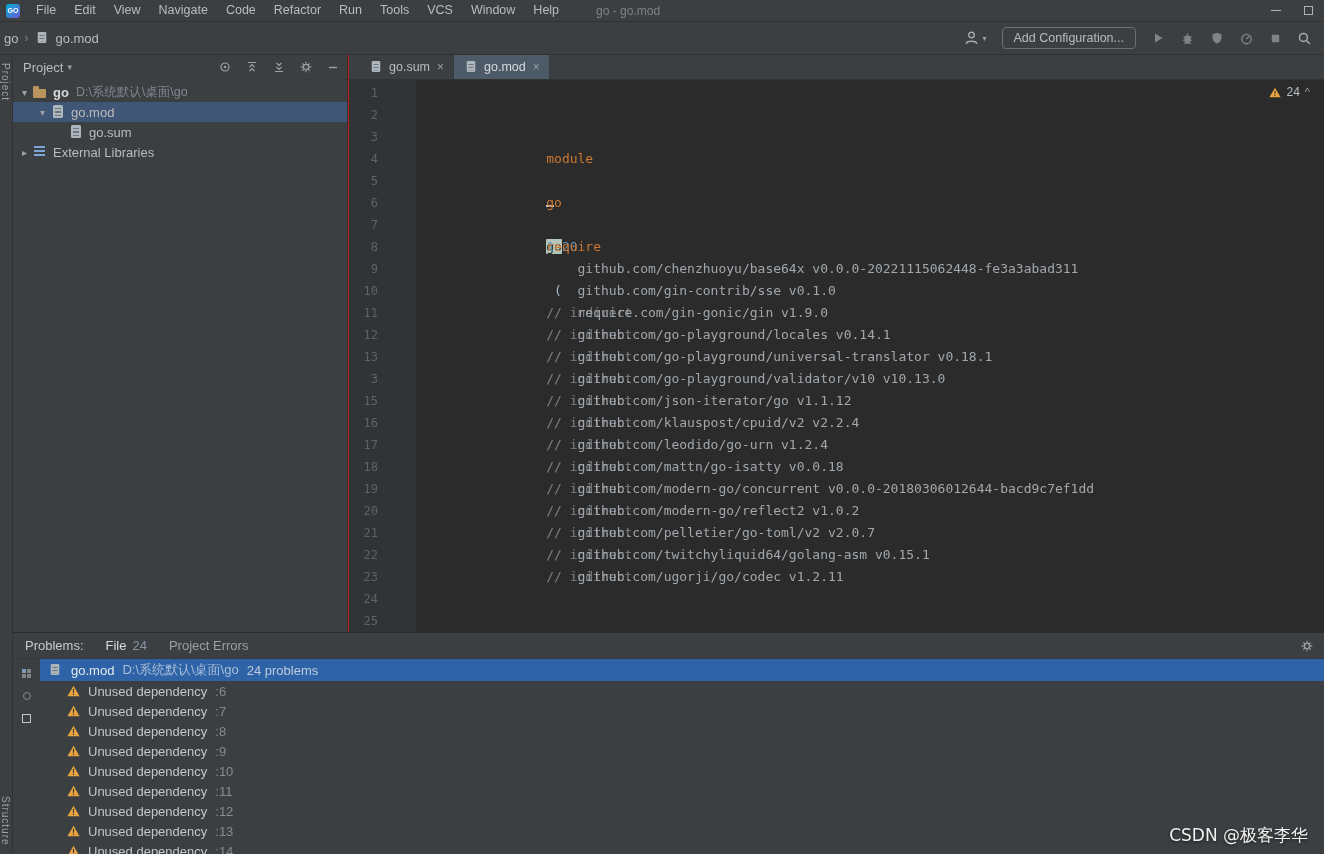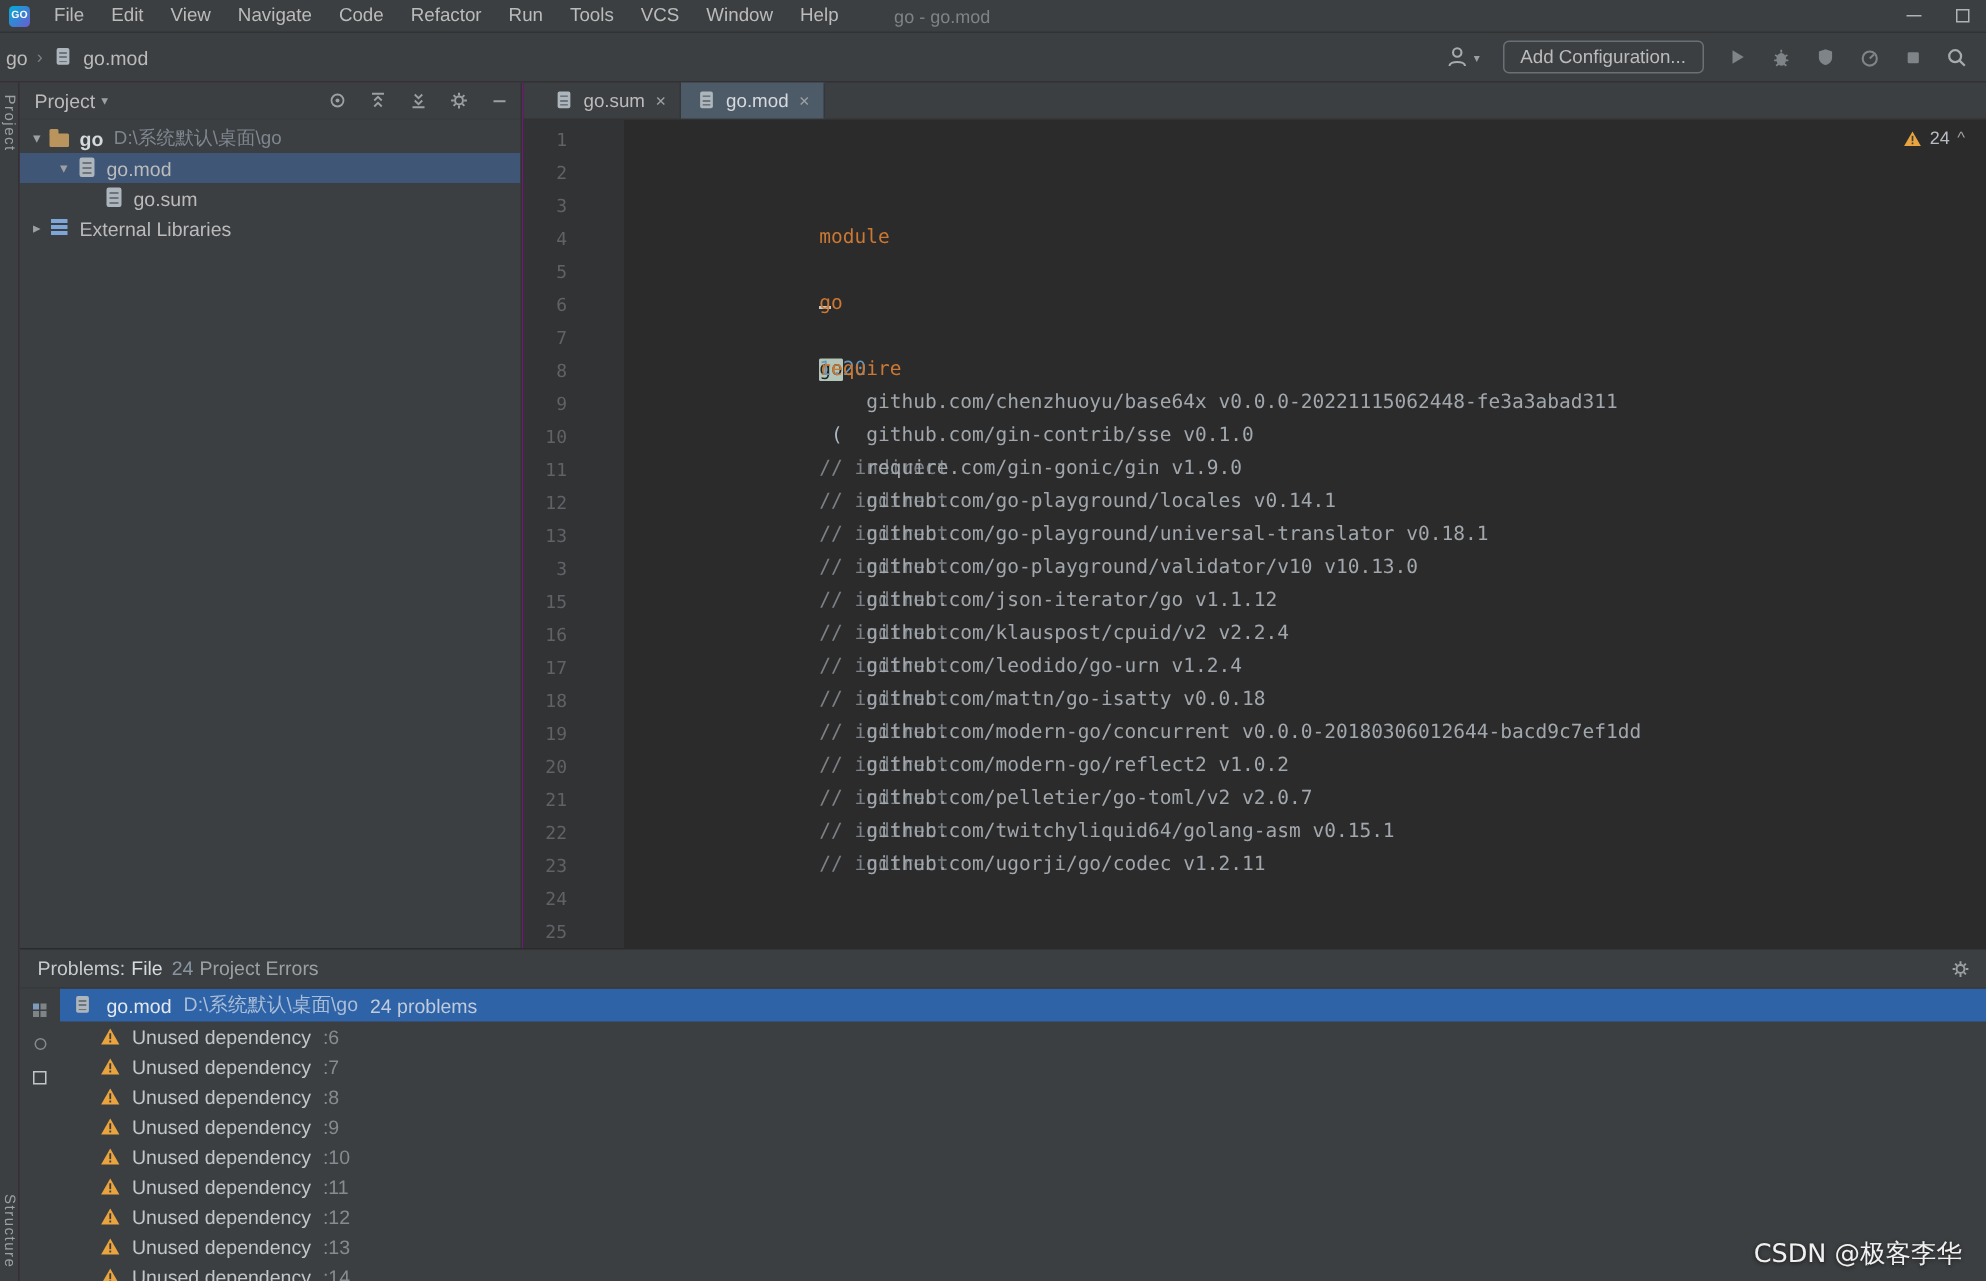--- a/index.html
+++ b/index.html
@@ -1,16 +1,16 @@
 <!DOCTYPE html>
 <html><head>
 <meta charset="utf-8">
 <style>
   html,body{margin:0;padding:0;background:#1e1e1e;}
-  .app{position:relative;width:1324px;height:854px;background:#701a75;overflow:hidden;
+  .app{position:relative;width:1324px;height:854px;background:#b91c1c;overflow:hidden;
        font-family:"Liberation Sans",sans-serif;-webkit-font-smoothing:antialiased;}
   *{box-sizing:border-box;}
 
   
   .titlebar{position:absolute;left:0;top:0;right:0;height:22px;background:#3c3f41;
     display:flex;align-items:center;padding-left:6px;border-bottom:1px solid #323232;}
   .app-icon{width:14px;height:14px;border-radius:3px;background:linear-gradient(135deg,#00add8,#6d5bd0);
     color:#fff;font-size:7px;font-weight:bold;display:flex;align-items:center;justify-content:center;margin-right:7px;flex:none;}
   .menus{display:flex;height:100%;}
   .menu-item{padding:0 9px;line-height:21px;font-size:12.5px;color:#bbbbbb;cursor:default;}
@@ -81,21 +81,21 @@
   .seg.kw{color:#cc7832;} .seg.num{color:#6897bb;} .seg.plain{color:#a9b7c6;}
   .seg.dep{color:#a1a7ac;} .seg.cmt{color:#7b8187;}
   .seg.hl{background:#b3c4b8;color:#1f2422;border-radius:1px;}
   .seg.caret{display:inline-block;width:8px;height:2px;background:#c4c6c8;vertical-align:baseline;}
   .inspection-widget{position:absolute;top:5px;right:14px;display:flex;align-items:center;gap:5px;
     font-family:"Liberation Sans",sans-serif;font-size:12px;color:#b6bcc2;}
   .insp-up{color:#9da0a2;font-size:11px;}
 
   
   .bottom-panel{position:absolute;left:13px;right:0;top:632px;bottom:0;background:#3c3f41;border-top:1px solid #2b2b2b;overflow:hidden;}
-  .problems-header{height:26px;display:flex;align-items:center;padding:0 10px 0 12px;font-size:13px;gap:4px;border-bottom:1px solid #37393b;}
+  .problems-header{height:26px;display:flex;align-items:center;padding:0 10px 0 12px;font-size:13px;gap:22px;border-bottom:1px solid #37393b;}
   .ph-title{color:#c8cbce;}
   .ph-tab{display:flex;gap:6px;color:#9da0a2;align-items:center;}
   .ph-tab.active .ph-label{color:#d8dbde;}
   .ph-count{color:#8894a1;}
   .ph-gear{margin-left:auto;}
   .problems-body{position:absolute;top:26px;left:0;right:0;bottom:0;display:flex;overflow:hidden;}
   .pstripe{width:27px;flex:none;display:flex;flex-direction:column;align-items:center;padding-top:10px;gap:14px;}
   .ps-grid{width:4px;height:4px;background:#7f9bc0;box-shadow:5px 0 0 #7f8487,0 5px 0 #7f8487,5px 5px 0 #7f8487;margin:0 5px 5px 0;}
   .ps-circle{width:8px;height:8px;border:1.5px solid #85898c;border-radius:50%;}
   .ps-square{width:9px;height:9px;border:1.5px solid #c3c6c9;}

